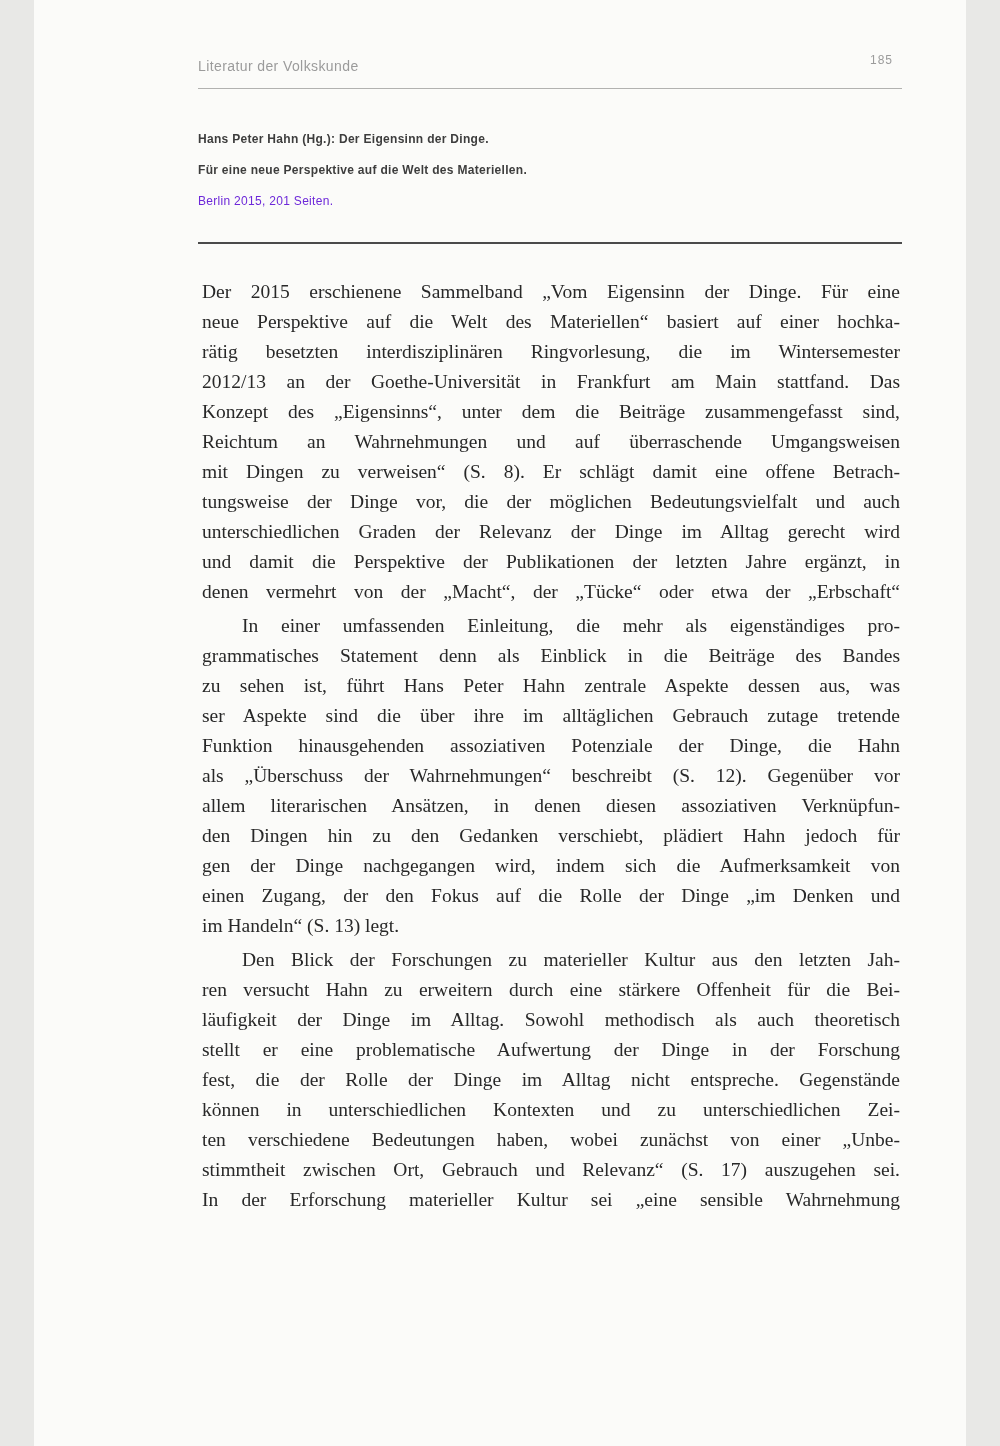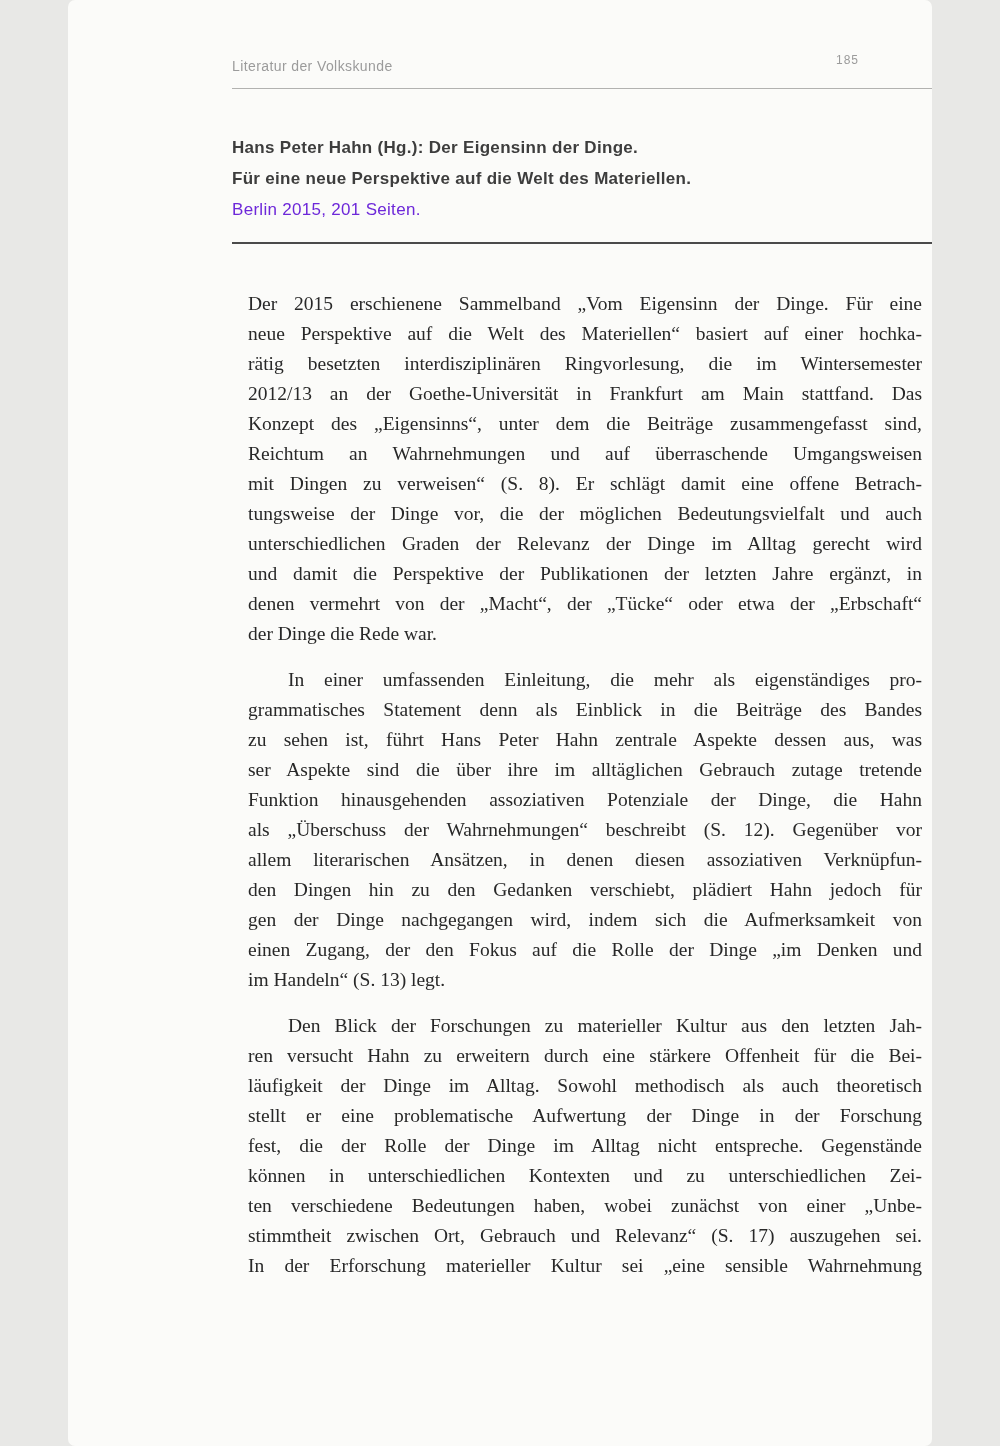--- a/index.html
+++ b/index.html
@@ -2,26 +2,25 @@
 <html><head>
 <meta charset="utf-8">
 <style>
   html, body { margin: 0; padding: 0; }
   body {
     background: #e8e8e6;
     font-family: "Liberation Sans", sans-serif;
   }
   .page {
     position: relative;
-    width: 864px;
+    width: 932px;
     height: 1446px;
     margin: 0 auto;
     background: #fbfbf9;
     overflow: hidden;
-    border-radius: 7px;
   }
 
   
   .running-header {
     position: absolute;
     left: 164px;
     top: 59px;
     font-size: 14px;
     line-height: 1;
     letter-spacing: 0.4px;
@@ -44,23 +43,23 @@
     top: 88px;
     width: 704px;
     height: 1px;
     background: #b2b2b0;
   }
 
   
   .citation {
     position: absolute;
     left: 164px;
-    top: 132px;
+    top: 124px;
     width: 740px;
-    font-size: 17px;
+    font-size: 12px;
     line-height: 31px;
     letter-spacing: 0.3px;
   }
   .citation .strong {
     color: #3d3d3d;
     font-weight: 600;
   }
   .citation .muted {
     color: #6d28d9;
     font-weight: 400;
@@ -78,21 +77,21 @@
   .body-text {
     position: absolute;
     left: 164px;
     top: 273px;
     width: 706px;
     font-family: "Liberation Serif", "DejaVu Serif", serif;
     font-size: 19.5px;
     line-height: 30px;
     color: #282828;
   }
-  .para { margin: 16px; }
+  .para { margin: 4px; }
   .line {
     text-align: justify;
     text-align-last: justify;
     text-justify: inter-word;
     white-space: normal;
   }
   .line.short-last { text-align-last: left; }
   .para.indented .line:first-child { text-indent: 40px; }
 </style>
 </head>
@@ -120,21 +119,20 @@
         <div class="line">neue Perspektive auf die Welt des Materiellen“ basiert auf einer hochka-</div>
         <div class="line">rätig besetzten interdisziplinären Ringvorlesung, die im Wintersemester</div>
         <div class="line">2012/13 an der Goethe-Universität in Frankfurt am Main stattfand. Das</div>
         <div class="line">Konzept des „Eigensinns“, unter dem die Beiträge zusammengefasst sind,</div>
         <div class="line">Reichtum an Wahrnehmungen und auf überraschende Umgangsweisen</div>
         <div class="line">mit Dingen zu verweisen“ (S. 8). Er schlägt damit eine offene Betrach-</div>
         <div class="line">tungsweise der Dinge vor, die der möglichen Bedeutungsvielfalt und auch</div>
         <div class="line">unterschiedlichen Graden der Relevanz der Dinge im Alltag gerecht wird</div>
         <div class="line">und damit die Perspektive der Publikationen der letzten Jahre ergänzt, in</div>
         <div class="line">denen vermehrt von der „Macht“, der „Tücke“ oder etwa der „Erbschaft“</div>
-        <div class="line short-last">der Dinge die Rede war.</div>
       </div>
       <div class="para indented">
         <div class="line">In einer umfassenden Einleitung, die mehr als eigenständiges pro-</div>
         <div class="line">grammatisches Statement denn als Einblick in die Beiträge des Bandes</div>
         <div class="line">zu sehen ist, führt Hans Peter Hahn zentrale Aspekte dessen aus, was</div>
         <div class="line">ser Aspekte sind die über ihre im alltäglichen Gebrauch zutage tretende</div>
         <div class="line">Funktion hinausgehenden assoziativen Potenziale der Dinge, die Hahn</div>
         <div class="line">als „Überschuss der Wahrnehmungen“ beschreibt (S. 12). Gegenüber vor</div>
         <div class="line">allem literarischen Ansätzen, in denen diesen assoziativen Verknüpfun-</div>
         <div class="line">den Dingen hin zu den Gedanken verschiebt, plädiert Hahn jedoch für</div>

